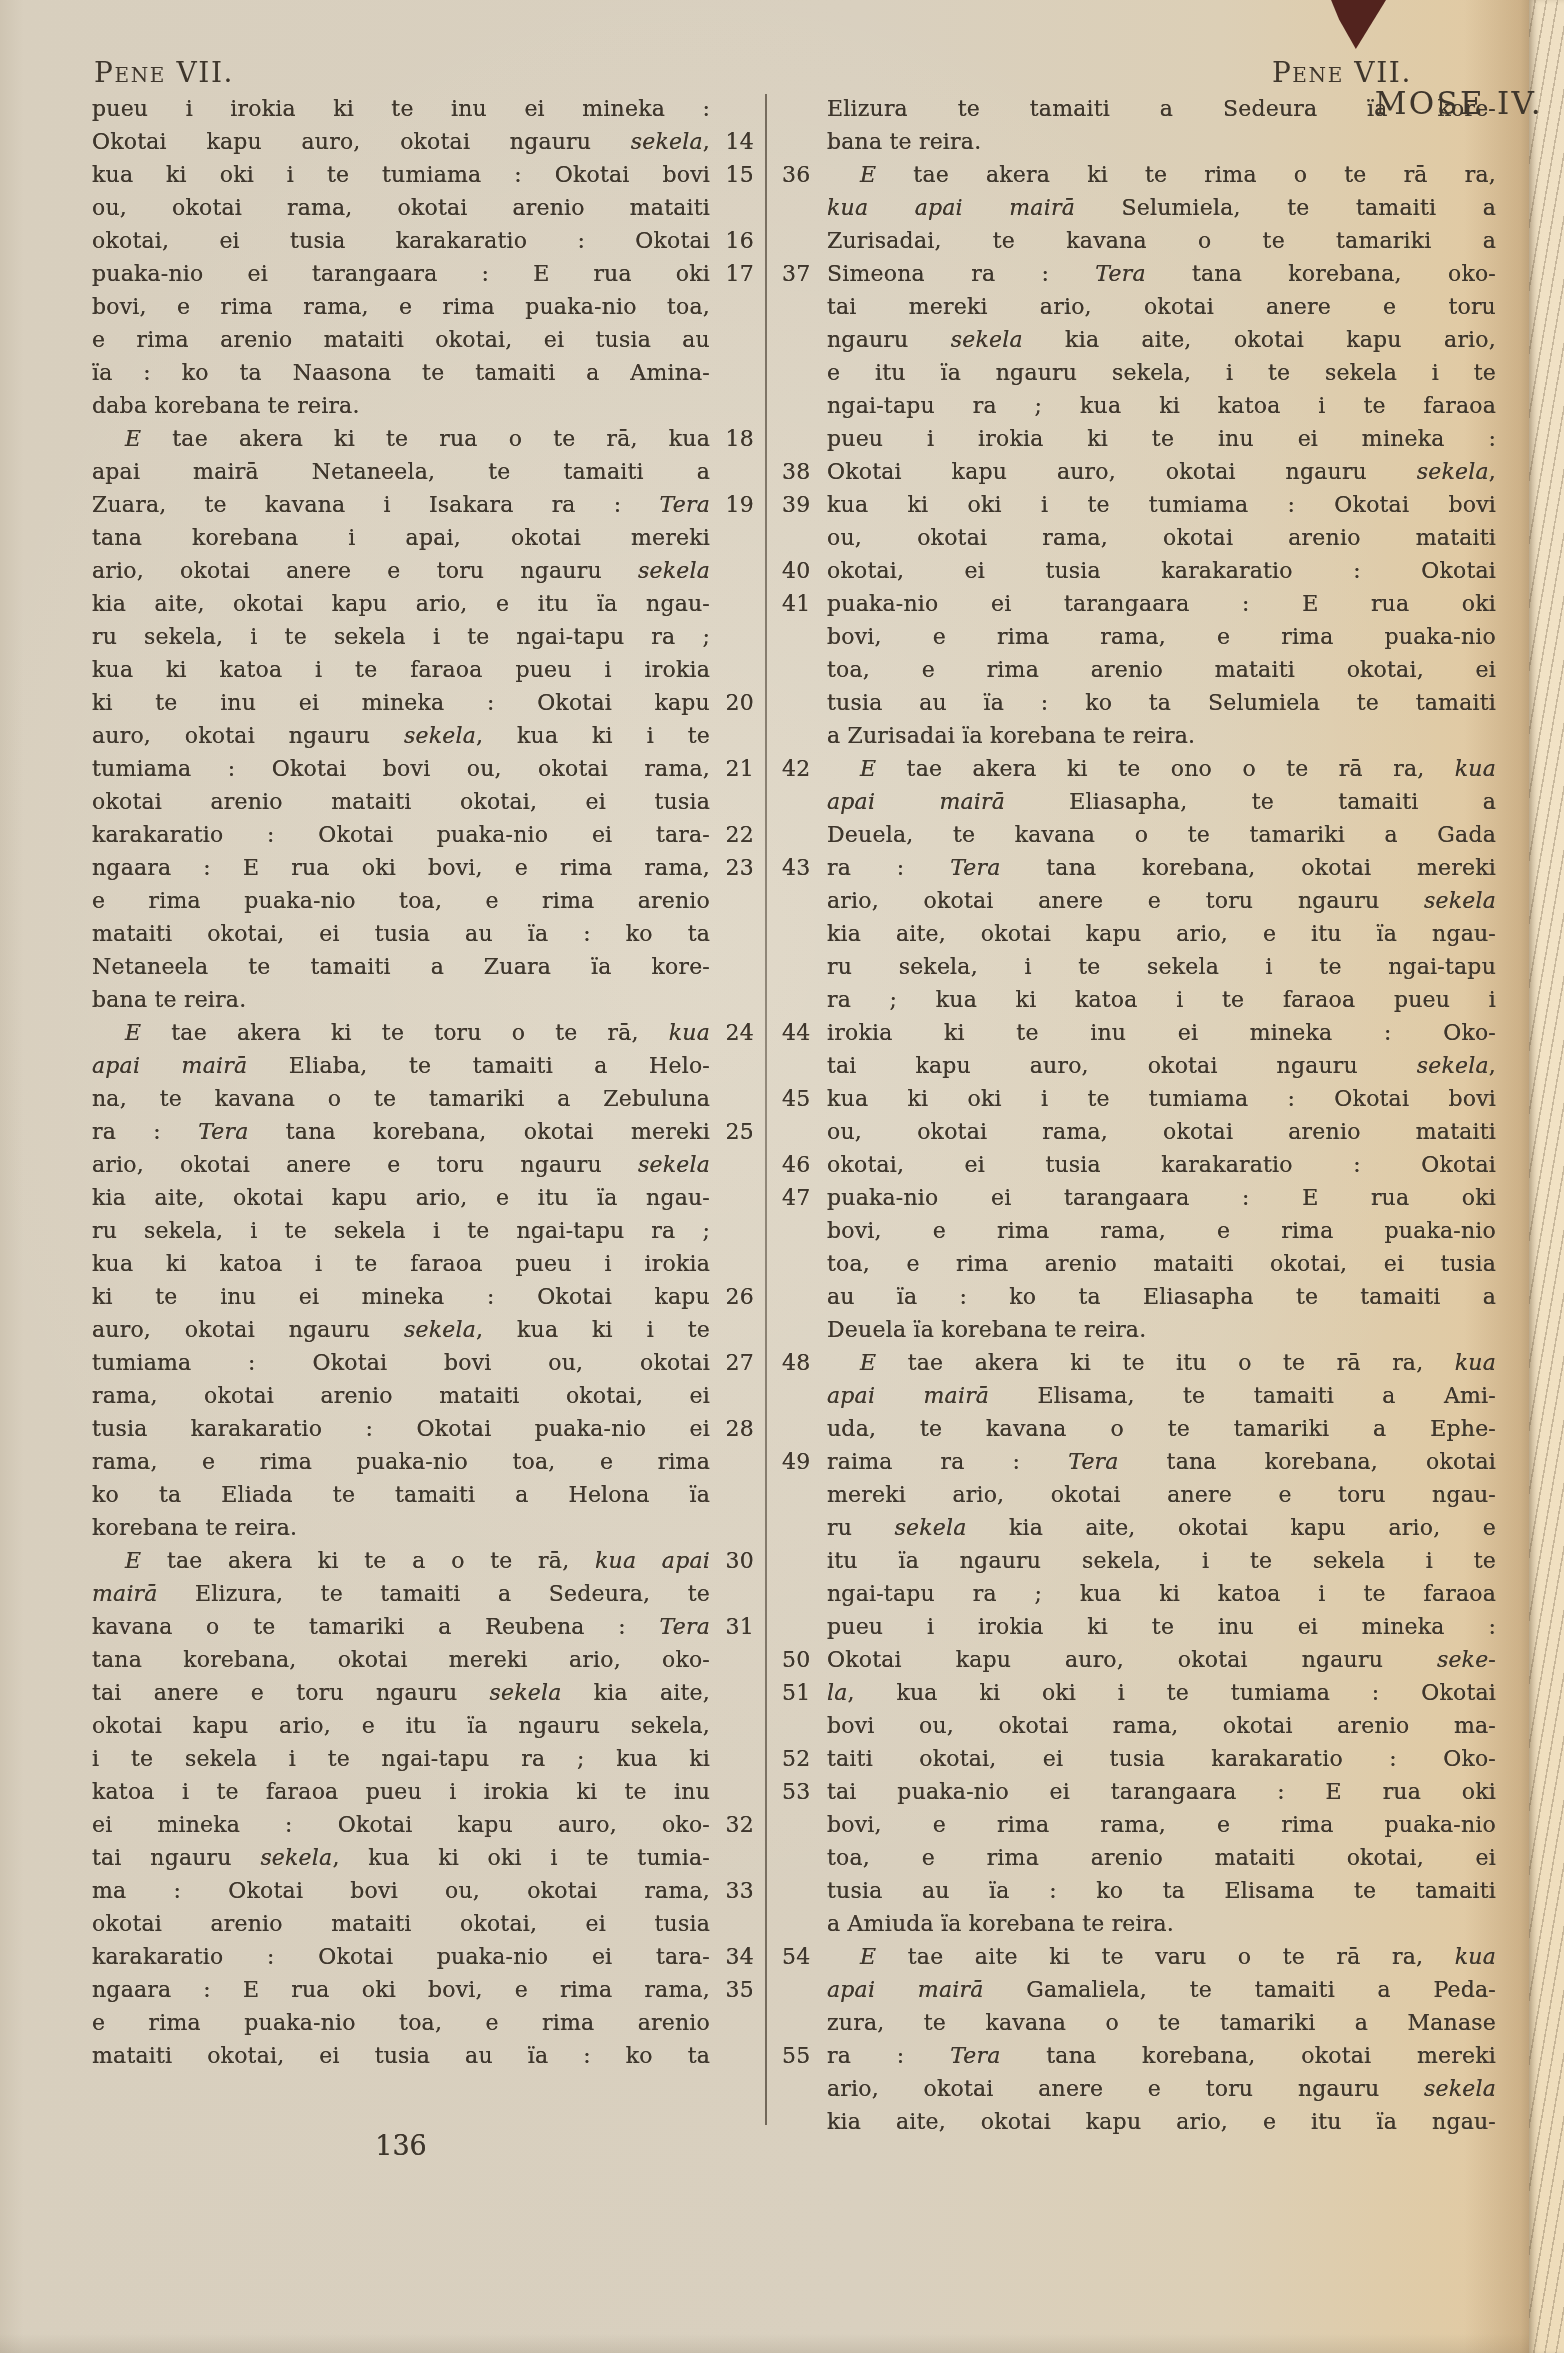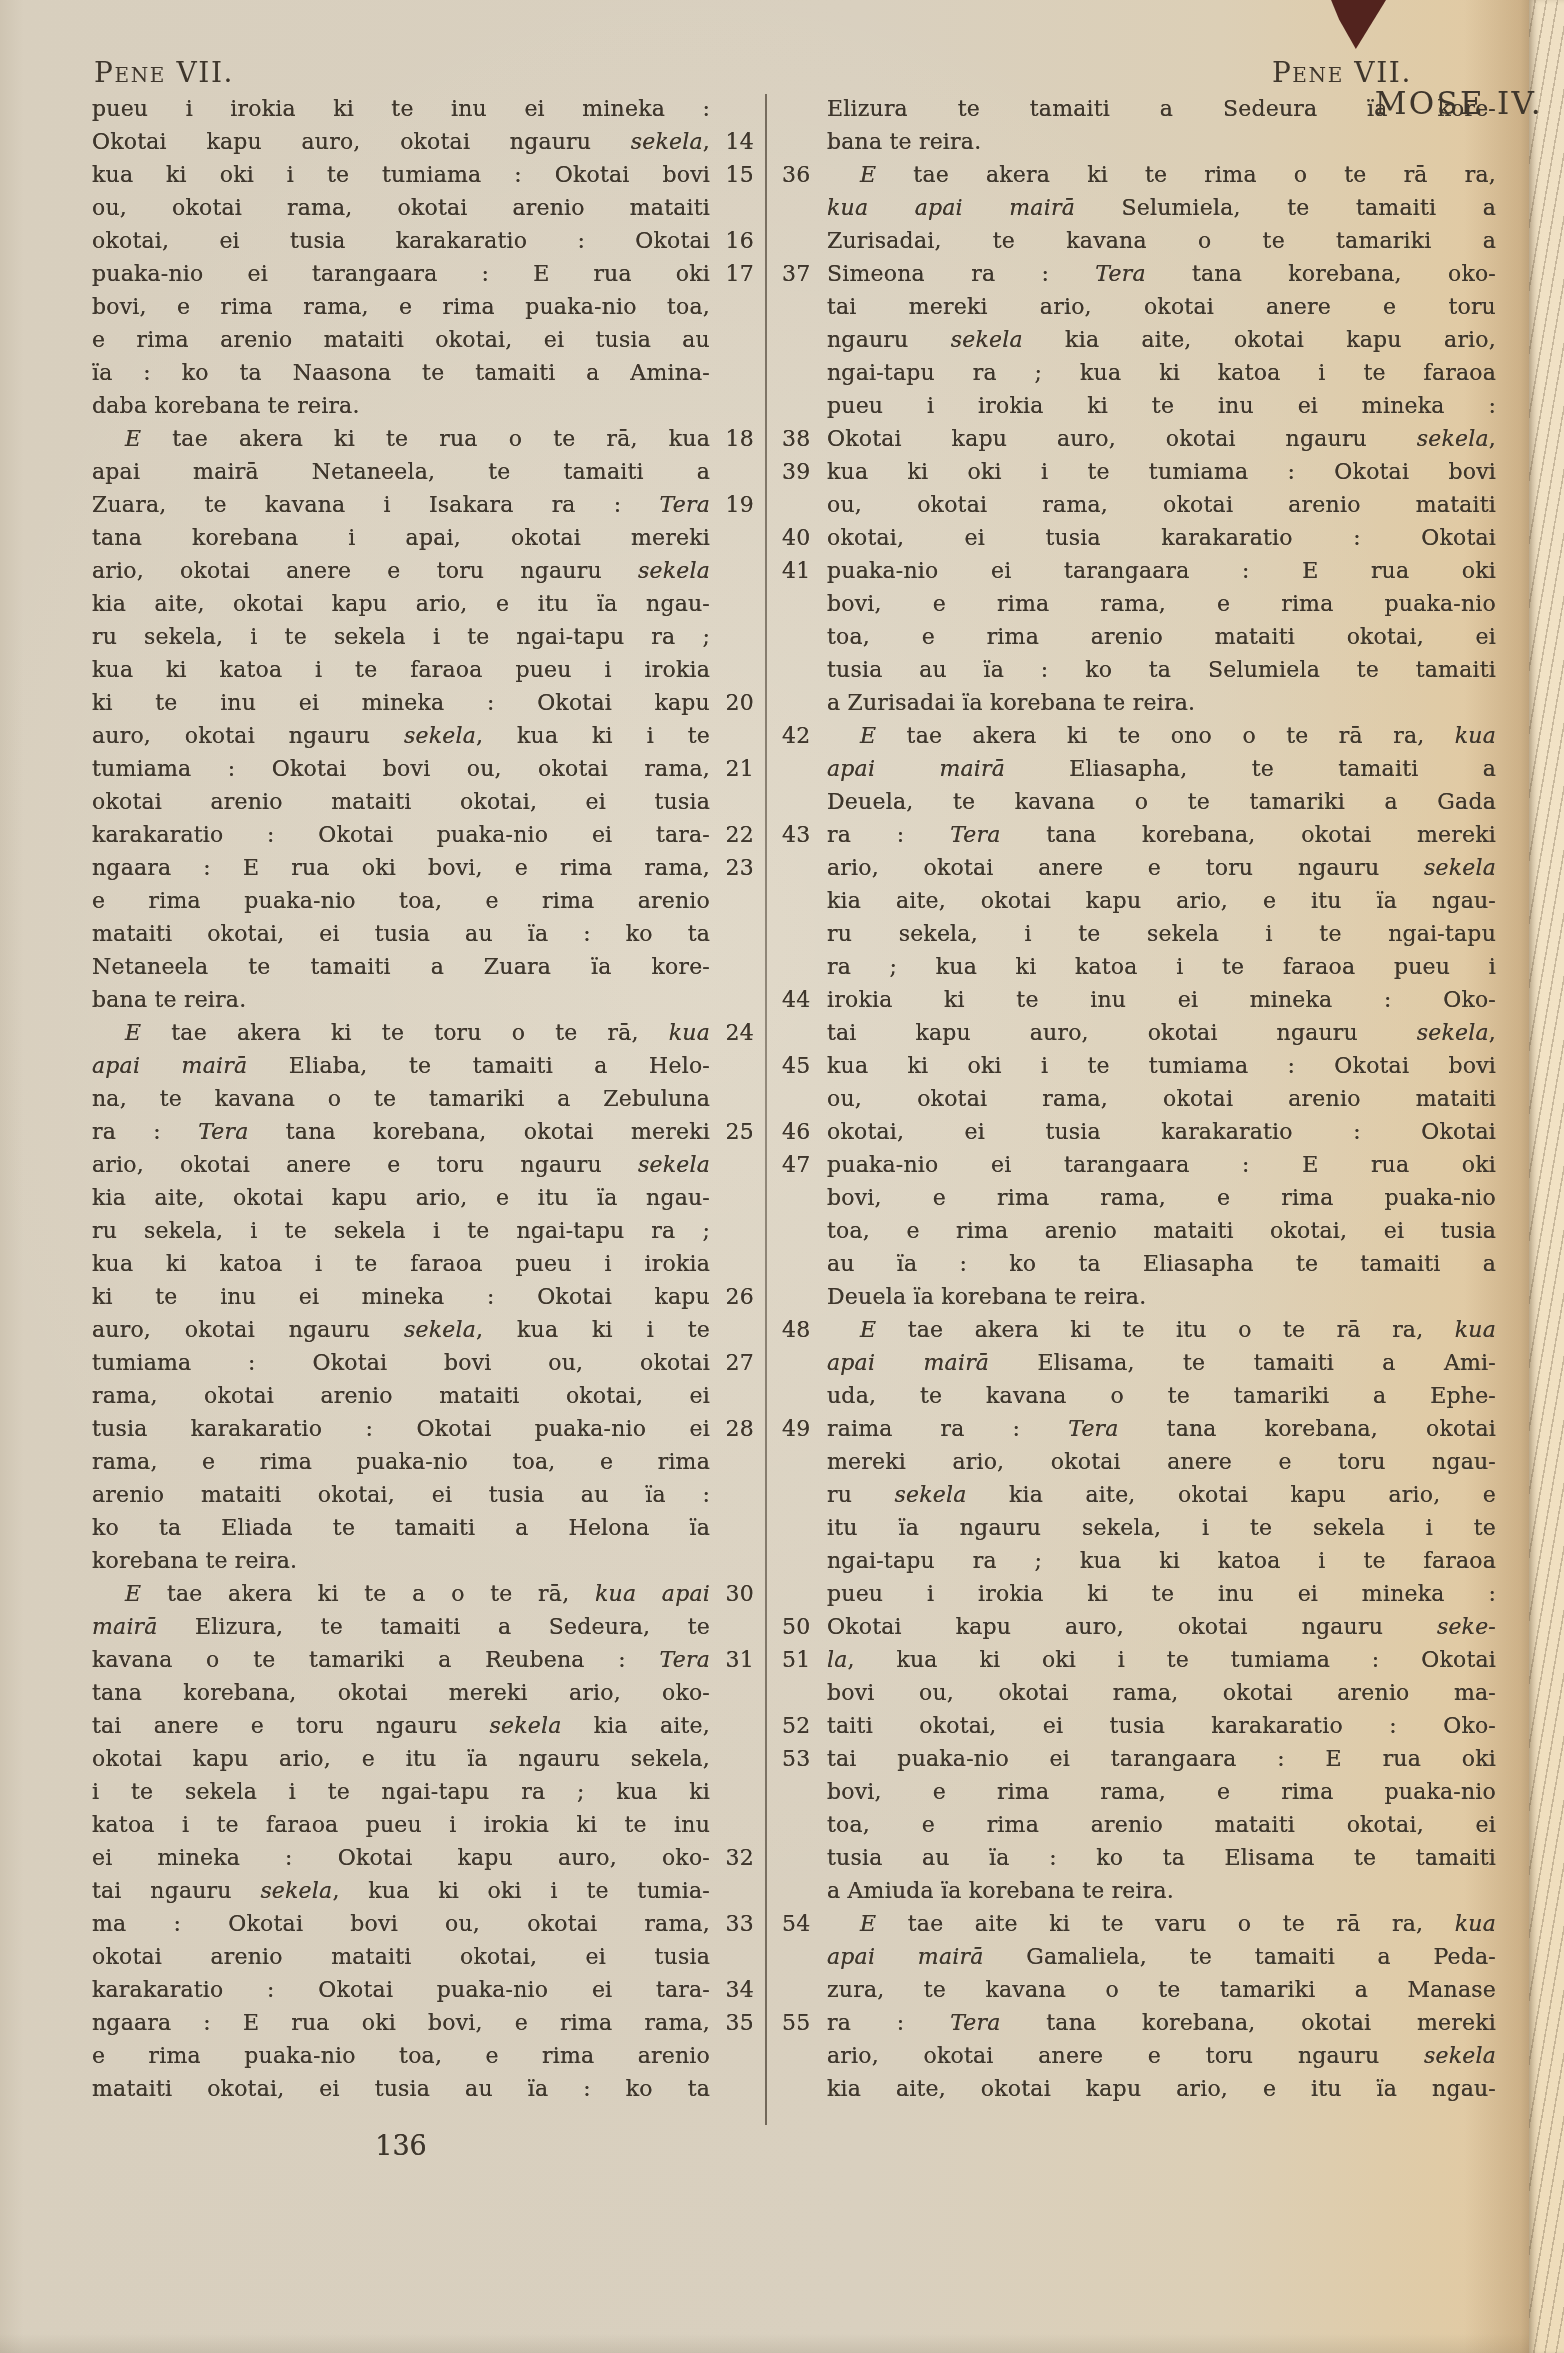--- a/index.html
+++ b/index.html
@@ -213,23 +213,20 @@
       <span class="ltext"><span>rama, okotai arenio mataiti okotai, ei</span></span>
     </div>
     <div class="line">
       <span class="ltext"><span>tusia karakaratio : Okotai puaka-nio ei</span></span>
       <span class="vnum">28</span>
     </div>
     <div class="line">
       <span class="ltext"><span>rama, e rima puaka-nio toa, e rima</span></span>
     </div>
     <div class="line">
-      <span class="ltext"><span>arenio mataiti okotai, ei tusia au ïa :</span></span>
-    </div>
-    <div class="line">
       <span class="ltext"><span>ko ta Eliada te tamaiti a Helona ïa</span></span>
     </div>
     <div class="line end">
       <span class="ltext"><span>korebana te reira.</span></span>
     </div>
     <div class="line ind">
       <span class="ltext"><i>E</i><span> tae akera ki te a o te rā, </span><i>kua apai</i></span>
       <span class="vnum">30</span>
     </div>
     <div class="line">
@@ -305,20 +302,23 @@
       <span class="ltext"><span>Simeona ra : </span><i>Tera</i><span> tana korebana, oko-</span></span>
       <span class="vnum">37</span>
     </div>
     <div class="line">
       <span class="ltext"><span>tai mereki ario, okotai anere e toru</span></span>
     </div>
     <div class="line">
       <span class="ltext"><span>ngauru </span><i>sekela</i><span> kia aite, okotai kapu ario,</span></span>
     </div>
     <div class="line">
+      <span class="ltext"><span>e itu ïa ngauru sekela, i te sekela i te</span></span>
+    </div>
+    <div class="line">
       <span class="ltext"><span>ngai-tapu ra ; kua ki katoa i te faraoa</span></span>
     </div>
     <div class="line">
       <span class="ltext"><span>pueu i irokia ki te inu ei mineka :</span></span>
     </div>
     <div class="line">
       <span class="ltext"><span>Okotai kapu auro, okotai ngauru </span><i>sekela</i><span>,</span></span>
       <span class="vnum">38</span>
     </div>
     <div class="line">

